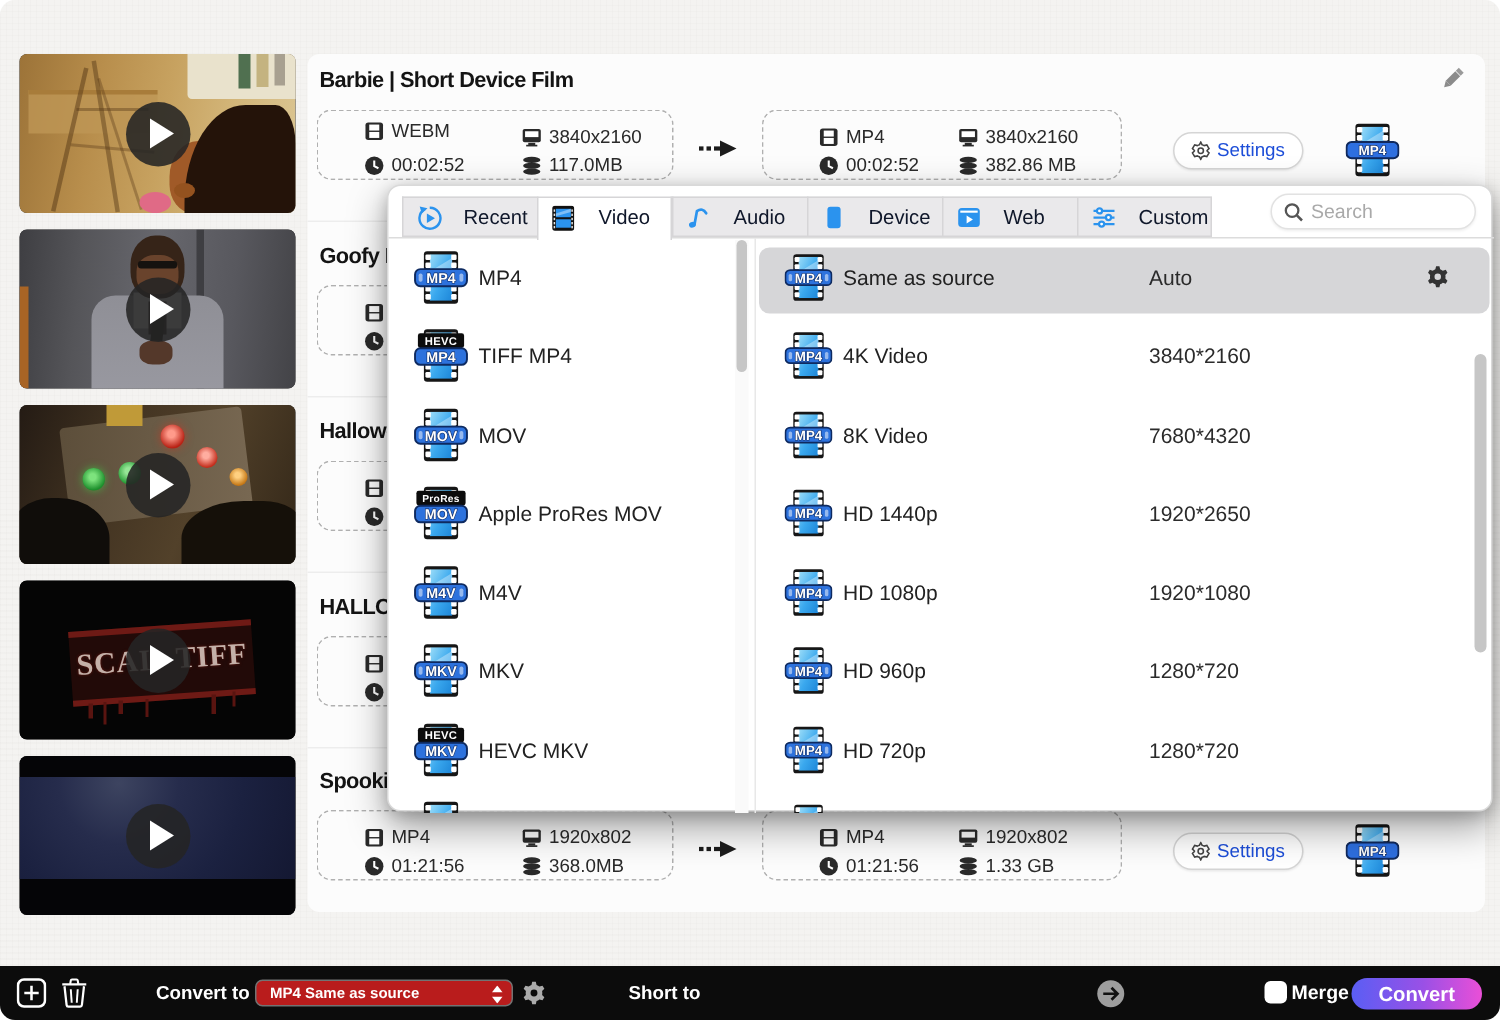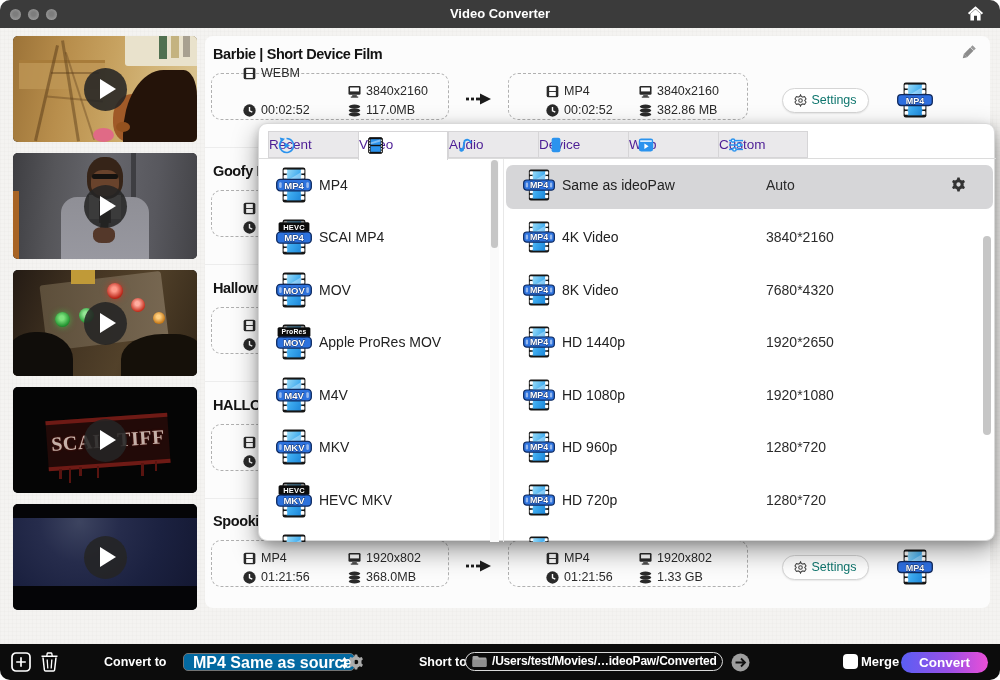--- a/index.html
+++ b/index.html
@@ -29,26 +29,26 @@
   .play:after{content:"";position:absolute;left:16px;top:11px;border-left:16px solid #fff;
     border-top:10.5px solid transparent;border-bottom:10.5px solid transparent;}
   
   .rtitle{position:absolute;left:213px;font-size:14.5px;font-weight:bold;color:#141414;
     white-space:nowrap;letter-spacing:-0.4px;}
   .ibox{position:absolute;border:1.3px dashed #b0b0b0;border-radius:10px;background:transparent;}
   .cell{position:absolute;height:19px;line-height:19px;font-size:12.5px;color:#2a2a2a;
     font-weight:500;white-space:nowrap;}
   .cell svg{vertical-align:-2.5px;margin-right:5px;}
   .setbtn{position:absolute;width:85px;height:23px;border:1px solid #d5d5d5;border-radius:13px;
-    background:#fff;box-shadow:0 1px 1.5px rgba(0,0,0,0.08);font-size:12.5px;color:#0f766e;
+    background:#fff;box-shadow:0 1px 1.5px rgba(0,0,0,0.08);font-size:12.5px;color:#1d4ed8;
     text-align:center;line-height:23px;}
   .setbtn svg{vertical-align:-2.5px;margin-right:4px;}
   
   .tab{position:absolute;top:7px;width:90px;height:27px;background:#eae9eb;border:1px solid #d6d5d7;
-    box-sizing:border-box;line-height:25px;text-align:left;font-size:13.5px;color:#4c1d95;
+    box-sizing:border-box;line-height:25px;text-align:left;padding-left:40px;font-size:13.5px;color:#0f172a;
     margin:0;border-right-width:0;}
   .tab svg{position:absolute;left:9px;top:5px;}
   .tab.on{background:#fff;border-color:#d6d5d7;border-right-width:1px;border-bottom:none;height:29px;}
   .fitem{position:absolute;left:17px;width:220px;height:36px;}
   .fitem span{position:absolute;left:43px;top:50%;margin-top:-9px;height:18px;line-height:18px;
     font-size:14px;color:#222;white-space:nowrap;}
   .fic{position:absolute;left:0;top:0;}
   .ritem{position:absolute;left:264px;width:470px;height:32px;}
   .ritem .ric{position:absolute;left:0;top:0;}
   .ritem .rl{position:absolute;left:39px;top:50%;margin-top:-9px;height:18px;line-height:18px;
@@ -94,30 +94,20 @@
           <rect x="24.8" y="23.6" width="3.6" height="3.8" rx="0.9"></rect>
           <rect x="24.8" y="29.0" width="3.6" height="3.8" rx="0.9"></rect>
         </g>
       </g>
       <g id="gear8">
         <path d="M8 2.2 L8.9 0 L7.1 0 Z"></path>
       </g>
     </defs>
   </svg>
 
-  <div id="tbar">
-    <div class="dot" style="left:10px"></div>
-    <div class="dot" style="left:28px"></div>
-    <div class="dot" style="left:46px"></div>
-    <div id="ttitle">Video Converter</div>
-    <svg class="abs" style="right:16px;top:5px" width="17" height="17" viewBox="0 0 18 18">
-      <path d="M9 1.2 L17 8.6 L15.6 10.1 L9 4.1 L2.4 10.1 L1 8.6 Z" fill="#fff"></path>
-      <path d="M3.6 9.2 L9 4.4 L14.4 9.2 L14.4 16.5 L10.6 16.5 L10.6 11.4 L7.4 11.4 L7.4 16.5 L3.6 16.5 Z" fill="#fff"></path>
-    </svg>
-  </div>
 
   <div id="panel"></div>
   <div class="rowline" style="top:147px"></div>
   <div class="rowline" style="top:264px"></div>
   <div class="rowline" style="top:381px"></div>
   <div class="rowline" style="top:498px"></div>
 
   <div class="thumb" style="top:36px">
     <div class="abs" style="left:0;top:0;width:184px;height:106px;
       background:linear-gradient(100deg,#9c7338 0%,#b88e4c 28%,#c7a260 52%,#d2b477 72%,#dcc times 100%);
@@ -184,21 +174,21 @@
   </div>
   <div class="thumb" style="top:504px">
     <div class="abs" style="left:0;top:0;width:184px;height:106px;background:#050507;"></div>
     <div class="abs" style="left:0;top:14px;width:184px;height:68px;
       background:radial-gradient(circle at 36% 6%, #3d4460 0%, #262c4c 30%, #1b2140 62%, #141832 100%);"></div>
     <div class="play"></div>
   </div>
 
   <div class="rtitle" style="top:46px">Barbie | Short Device Film</div>
   <div class="ibox" style="left:211px;top:73px;width:236px;height:45px"></div>
-  <div class="cell" style="left:243px;top:64px"><svg width="13" height="13" viewBox="0 0 14 14">
+  <div class="cell" style="left:243px;top:78px"><svg width="13" height="13" viewBox="0 0 14 14">
         <rect x="0.7" y="0.7" width="12.6" height="12.6" rx="2" fill="#2a2a2a"></rect>
         <rect x="3.4" y="2.2" width="7.2" height="4.3" fill="#fff"></rect>
         <rect x="3.4" y="7.5" width="7.2" height="4.3" fill="#fff"></rect>
       </svg>WEBM</div>
   <div class="cell" style="left:348px;top:82px"><svg width="13" height="13" viewBox="0 0 14 14">
         <rect x="0.5" y="1" width="13" height="9.6" rx="1.4" fill="#2a2a2a"></rect>
         <rect x="2.2" y="2.7" width="9.6" height="4.2" fill="#fff"></rect>
         <rect x="4.5" y="11" width="5" height="1.6" fill="#2a2a2a"></rect>
         <rect x="3" y="12.4" width="8" height="1.2" fill="#2a2a2a"></rect>
       </svg>3840x2160</div>
@@ -395,40 +385,46 @@
           <g stroke="#2b93ee" stroke-width="1.5" fill="#fff">
             <line x1="1" y1="3.6" x2="15" y2="3.6"></line>
             <line x1="1" y1="8" x2="15" y2="8"></line>
             <line x1="1" y1="12.4" x2="15" y2="12.4"></line>
             <circle cx="5" cy="3.6" r="1.7"></circle>
             <circle cx="11" cy="8" r="1.7"></circle>
             <circle cx="6.4" cy="12.4" r="1.7"></circle>
           </g>
         </svg>Custom</div>
 
+    <div class="abs" style="left:588px;top:5px;width:135px;height:22px;background:#fff;border:1px solid #e2e2e2;
+      border-radius:12px;box-shadow:0 1px 2px rgba(0,0,0,0.07);line-height:22px;font-size:13px;color:#a9a9a9;">
+      <svg style="vertical-align:-2.5px;margin:0 5px 0 8px" width="13" height="13" viewBox="0 0 13 13">
+          <circle cx="5.4" cy="5.4" r="4.2" fill="none" stroke="#555" stroke-width="1.5"></circle>
+          <line x1="8.6" y1="8.6" x2="12" y2="12" stroke="#555" stroke-width="1.7"></line>
+        </svg>Search</div>
 
     <div class="fitem" style="top:43px">
         <svg class="fic" width="36" height="36" viewBox="0 0 36 36">
           <use href="#film"></use>
           <rect x="0.7" y="12.4" width="34.6" height="11.4" rx="3.6" fill="#2d72dd" stroke="#0e2a60" stroke-width="1.3"></rect>
           <rect x="3.1" y="15.3" width="2.6" height="5.6" rx="1.2" fill="rgba(255,255,255,0.5)"></rect>
           <rect x="30.3" y="15.3" width="2.6" height="5.6" rx="1.2" fill="rgba(255,255,255,0.5)"></rect>
           <text class="bt" x="18" y="21.9">MP4</text>
         </svg>
         <span>MP4</span>
       </div>
     <div class="fitem" style="top:95px">
         <svg class="fic" width="36" height="36" viewBox="0 0 36 36">
           <use href="#film"></use>
           <rect x="2.6" y="3.2" width="30.8" height="9.8" rx="1.6" fill="#0c0c0c"></rect>
           <text class="ht" x="18" y="10.8">HEVC</text>
           <rect x="0.7" y="13.2" width="34.6" height="11" rx="3.6" fill="#2d72dd" stroke="#0e2a60" stroke-width="1.3"></rect>
           <text class="bt" x="18" y="22.3">MP4</text>
         </svg>
-        <span>SCAI MP4</span>
+        <span>TIFF MP4</span>
       </div>
     <div class="fitem" style="top:148px">
         <svg class="fic" width="36" height="36" viewBox="0 0 36 36">
           <use href="#film"></use>
           <rect x="0.7" y="12.4" width="34.6" height="11.4" rx="3.6" fill="#2d72dd" stroke="#0e2a60" stroke-width="1.3"></rect>
           <rect x="3.1" y="15.3" width="2.6" height="5.6" rx="1.2" fill="rgba(255,255,255,0.5)"></rect>
           <rect x="30.3" y="15.3" width="2.6" height="5.6" rx="1.2" fill="rgba(255,255,255,0.5)"></rect>
           <text class="bt" x="18" y="21.9">MOV</text>
         </svg>
         <span>MOV</span>
@@ -483,21 +479,21 @@
 
     <div class="abs" style="left:247px;top:41px;width:487px;height:44px;background:#d6d6d8;border-radius:7px;"></div>
     <div class="ritem" style="top:45px">
         <svg class="ric" width="32" height="32" viewBox="0 0 36 36">
           <use href="#film"></use>
           <rect x="0.7" y="12.4" width="34.6" height="11.4" rx="3.6" fill="#2d72dd" stroke="#0e2a60" stroke-width="1.3"></rect>
           <rect x="3.1" y="15.3" width="2.6" height="5.6" rx="1.2" fill="rgba(255,255,255,0.5)"></rect>
           <rect x="30.3" y="15.3" width="2.6" height="5.6" rx="1.2" fill="rgba(255,255,255,0.5)"></rect>
           <text class="bt2" x="18" y="21.9">MP4</text>
         </svg>
-        <span class="rl">Same as ideoPaw</span>
+        <span class="rl">Same as source</span>
         <span class="rv">Auto</span>
       <svg class="abs" style="left:428px;top:8px" width="15" height="15" viewBox="0 0 16 16">
           <path d="M6.8 0.5 L9.2 0.5 L9.7 2.6 A5.6 5.6 0 0 1 11.6 3.7 L13.7 3.1 L14.9 5.2 L13.4 6.7 A5.6 5.6 0 0 1 13.4 9.3 L14.9 10.8 L13.7 12.9 L11.6 12.3 A5.6 5.6 0 0 1 9.7 13.4 L9.2 15.5 L6.8 15.5 L6.3 13.4 A5.6 5.6 0 0 1 4.4 12.3 L2.3 12.9 L1.1 10.8 L2.6 9.3 A5.6 5.6 0 0 1 2.6 6.7 L1.1 5.2 L2.3 3.1 L4.4 3.7 A5.6 5.6 0 0 1 6.3 2.6 Z M8 5.7 A2.3 2.3 0 1 0 8 10.3 A2.3 2.3 0 1 0 8 5.7 Z" fill="#333" fill-rule="evenodd"></path>
         </svg>
       </div>
     <div class="ritem" style="top:97px">
         <svg class="ric" width="32" height="32" viewBox="0 0 36 36">
           <use href="#film"></use>
           <rect x="0.7" y="12.4" width="34.6" height="11.4" rx="3.6" fill="#2d72dd" stroke="#0e2a60" stroke-width="1.3"></rect>
           <rect x="3.1" y="15.3" width="2.6" height="5.6" rx="1.2" fill="rgba(255,255,255,0.5)"></rect>
@@ -576,39 +572,32 @@
         <line x1="5.2" y1="10" x2="14.8" y2="10" stroke="#fff" stroke-width="1.7"></line>
       </svg>
     <svg class="abs" style="left:40px;top:8px" width="19" height="20" viewBox="0 0 19 20">
         <path d="M3 5.5 L4.4 18 Q4.5 19 5.6 19 L13.4 19 Q14.5 19 14.6 18 L16 5.5" fill="none" stroke="#fff" stroke-width="1.5"></path>
         <line x1="1.5" y1="4.2" x2="17.5" y2="4.2" stroke="#fff" stroke-width="1.5"></line>
         <path d="M6.8 4 L7.2 1.6 Q7.3 1 8 1 L11 1 Q11.7 1 11.8 1.6 L12.2 4" fill="none" stroke="#fff" stroke-width="1.4"></path>
         <line x1="7.2" y1="7.5" x2="7.8" y2="16.5" stroke="#fff" stroke-width="1.3"></line>
         <line x1="11.8" y1="7.5" x2="11.2" y2="16.5" stroke="#fff" stroke-width="1.3"></line>
       </svg>
     <div class="bbtxt" style="left:104px;font-size:12.5px">Convert to</div>
-    <div class="abs" style="left:170px;top:9px;width:172px;height:18px;background:#0369a1;border:1px solid #737373;
-      border-radius:5px;color:#fff;font-size:16px;font-weight:bold;line-height:18px;box-sizing:border-box;
-      padding-left:9px;margin-left:13px;">MP4 Same as source
+    <div class="abs" style="left:170px;top:9px;width:172px;height:18px;background:#b91c1c;border:1px solid #737373;
+      border-radius:5px;color:#fff;font-size:10px;font-weight:bold;line-height:18px;box-sizing:border-box;
+      padding-left:9px;">MP4 Same as source
       <svg class="abs" style="right:5px;top:2.5px" width="9" height="12" viewBox="0 0 9 12">
           <polygon points="4.5,0 8,4.5 1,4.5" fill="#fff"></polygon>
           <polygon points="4.5,12 8,7.5 1,7.5" fill="#fff"></polygon>
         </svg>
     </div>
     <svg class="abs" style="left:348px;top:10px" width="16" height="16" viewBox="0 0 16 16">
         <path d="M6.8 0.5 L9.2 0.5 L9.7 2.6 A5.6 5.6 0 0 1 11.6 3.7 L13.7 3.1 L14.9 5.2 L13.4 6.7 A5.6 5.6 0 0 1 13.4 9.3 L14.9 10.8 L13.7 12.9 L11.6 12.3 A5.6 5.6 0 0 1 9.7 13.4 L9.2 15.5 L6.8 15.5 L6.3 13.4 A5.6 5.6 0 0 1 4.4 12.3 L2.3 12.9 L1.1 10.8 L2.6 9.3 A5.6 5.6 0 0 1 2.6 6.7 L1.1 5.2 L2.3 3.1 L4.4 3.7 A5.6 5.6 0 0 1 6.3 2.6 Z M8 5.7 A2.3 2.3 0 1 0 8 10.3 A2.3 2.3 0 1 0 8 5.7 Z" fill="#ababab" fill-rule="evenodd"></path>
       </svg>
     <div class="bbtxt" style="left:419px;font-size:12.5px">Short to</div>
-    <div class="abs" style="left:465px;top:8px;width:258px;height:19px;background:#0c0c0c;border:1.5px solid #d9d9d9;
-      border-radius:11px;box-sizing:border-box;color:#fff;font-size:12px;font-weight:bold;line-height:16px;
-      padding-left:6px;letter-spacing:-0.2px;white-space:nowrap;">
-      <svg style="vertical-align:-2.5px;margin-right:5px" width="15" height="13" viewBox="0 0 15 13">
-          <path d="M0.5 2.2 Q0.5 1 1.7 1 L5.2 1 Q5.9 1 6.3 1.6 L6.9 2.6 L13.3 2.6 Q14.5 2.6 14.5 3.8 L14.5 10.8 Q14.5 12 13.3 12 L1.7 12 Q0.5 12 0.5 10.8 Z" fill="#a4a4a4"></path>
-          <path d="M0.5 4.6 L14.5 4.6 L14.5 10.8 Q14.5 12 13.3 12 L1.7 12 Q0.5 12 0.5 10.8 Z" fill="#8f8f8f"></path>
-        </svg>/Users/test/Movies/…ideoPaw/Converted</div>
     <svg class="abs" style="left:731px;top:9px" width="19" height="19" viewBox="0 0 19 19">
         <circle cx="9.5" cy="9.5" r="9" fill="#9e9e9e"></circle>
         <path d="M4.5 9.5 L13.5 9.5 M10 5.5 L14 9.5 L10 13.5" fill="none" stroke="#111" stroke-width="1.8"></path>
       </svg>
     <div class="abs" style="left:843px;top:10px;width:15px;height:15px;background:#fff;border-radius:4px;"></div>
     <div class="bbtxt" style="left:861px;font-size:13px">Merge</div>
     <div class="abs" style="left:901px;top:8px;width:87px;height:21px;border-radius:11px;
       background:linear-gradient(90deg,#5a5ef4 0%,#9a50e6 55%,#ea4fd7 100%);
       color:#fff;font-size:13.5px;font-weight:bold;text-align:center;line-height:21px;">Convert</div>
   </div>

